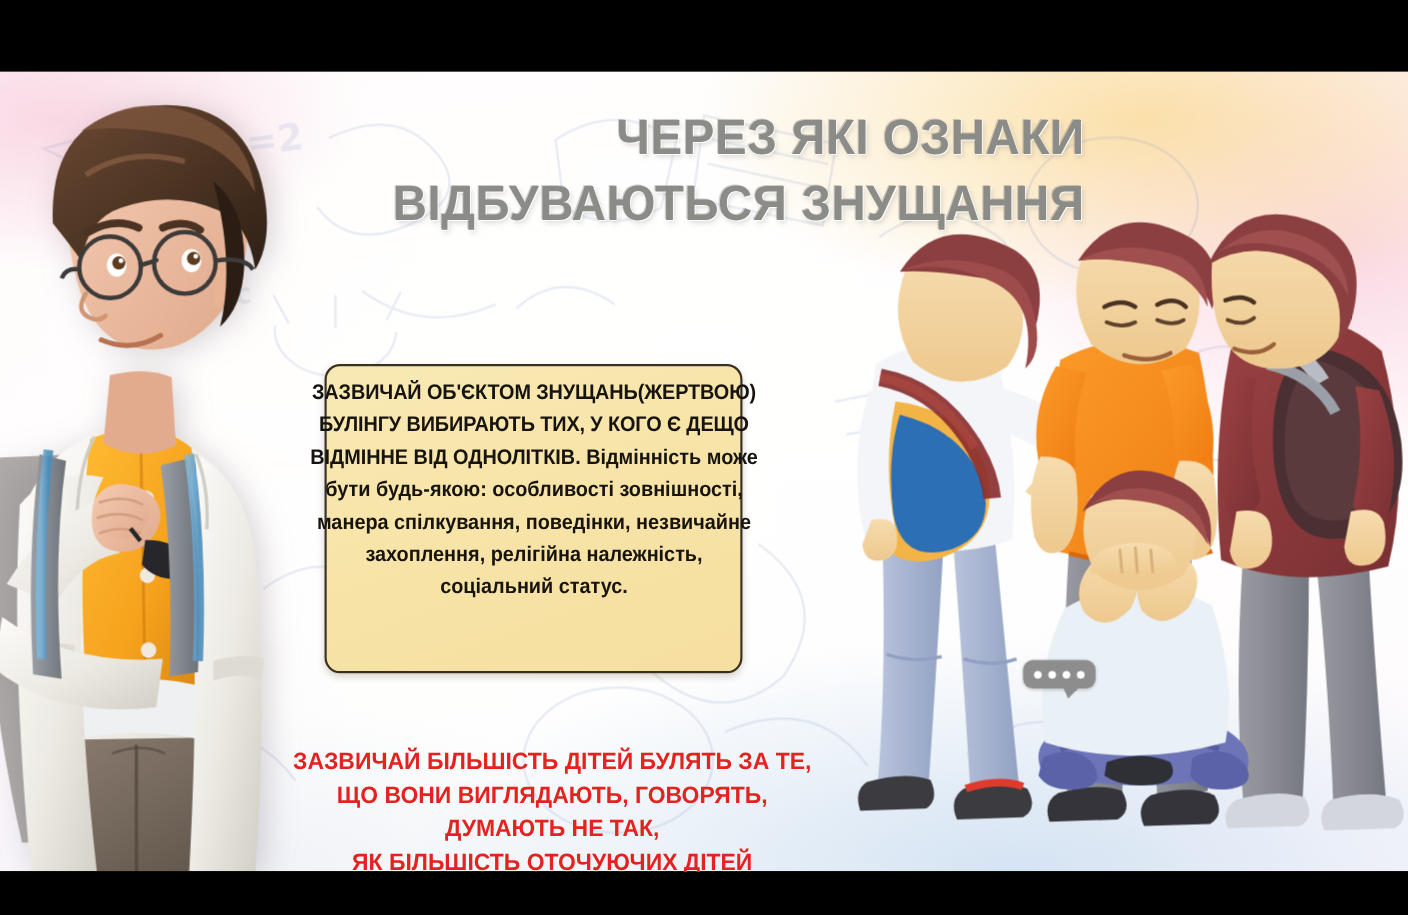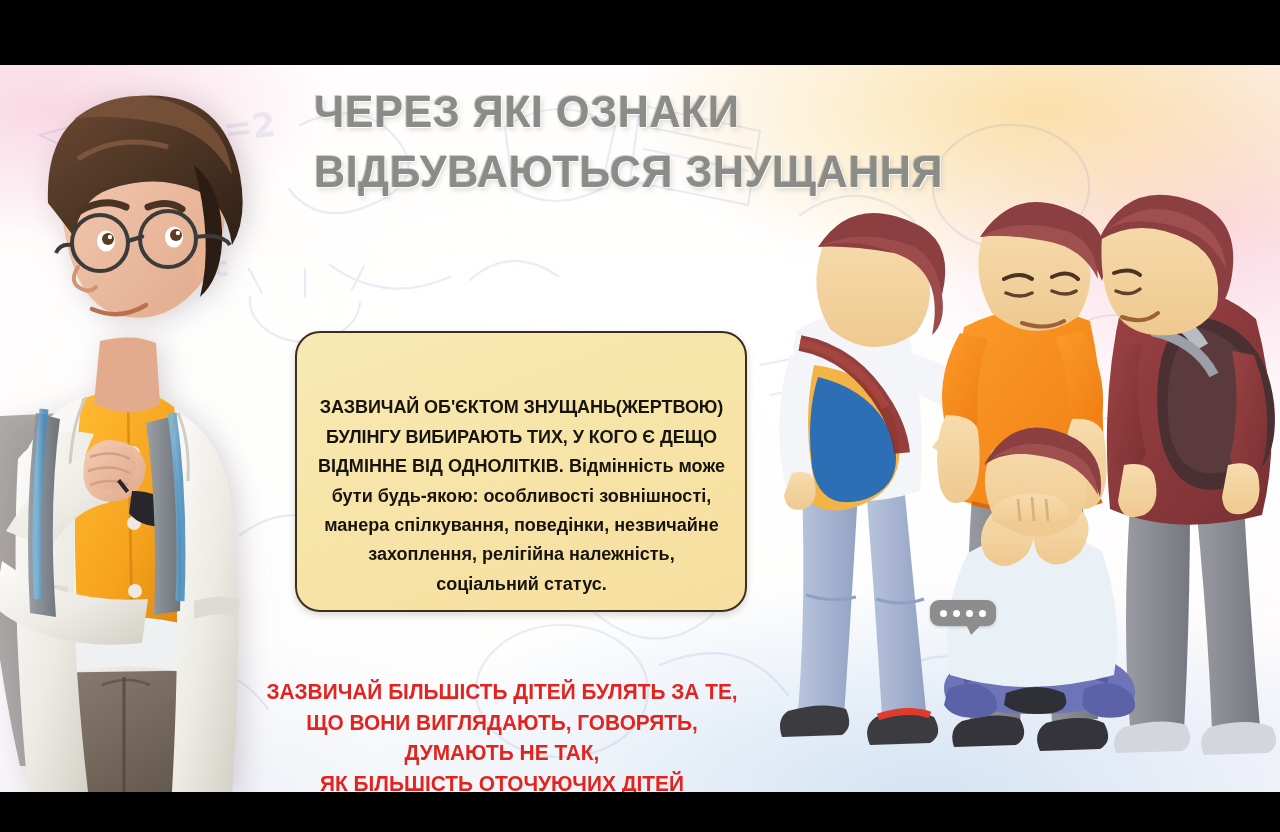--- a/index.html
+++ b/index.html
@@ -62,23 +62,23 @@
       radial-gradient(62% 42% at 72% 100%, rgba(205,223,241,.85) 0%, rgba(210,228,243,0) 70%),
       radial-gradient(40% 30% at 18% 100%, rgba(225,233,243,.5) 0%, rgba(225,233,243,0) 70%);
   }
   
   .doodles { position:absolute; inset:0; opacity:.30; }
   .doodles svg { width:100%; height:100%; display:block; }
 
   
   .title-block {
     position:absolute;
-    left:300px; top:17px;
+    left:300px; top:30px;
     width:700px;
-    text-align:left;
+    text-align:right;
     z-index:6;
   }
   .title-line {
     font-family:"Liberation Sans", sans-serif;
     font-weight:700;
     font-size:45px;
     letter-spacing:.5px;
     line-height:1.33;
     color:#8b8b87;
     text-shadow:
@@ -86,28 +86,28 @@
       -1px -1px 0 rgba(120,120,118,.35),
        2px 3px 5px rgba(120,120,120,.25);
     transform:scaleX(.96);
     white-space:nowrap;
   }
 
   
   .info-card {
     position:absolute;
     left:295px; top:266px;
-    width:452px; height:281px;
+    width:380px; height:281px;
     background:linear-gradient(160deg,#f8e9b4 0%, #f7e4a8 45%, #f6dfa0 100%);
     border:2px solid #3a3020;
-    border-radius:25px;
+    border-radius:14px;
     box-shadow:0 3px 7px rgba(90,70,30,.22);
     z-index:7;
     display:flex;
-    align-items:flex-end;
+    align-items:flex-start;
     justify-content:center;
   }
   .info-text {
     padding:10px 20px 12px;
     text-align:center;
     color:#17140f;
     font-family:"Liberation Sans", sans-serif;
     font-weight:700;
     font-size:19.2px;
     line-height:1.53;

